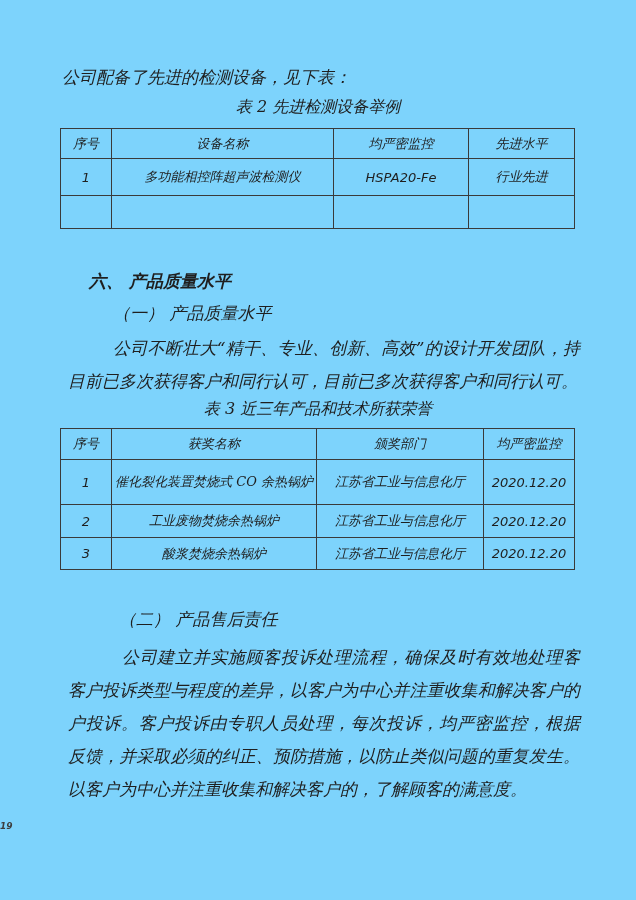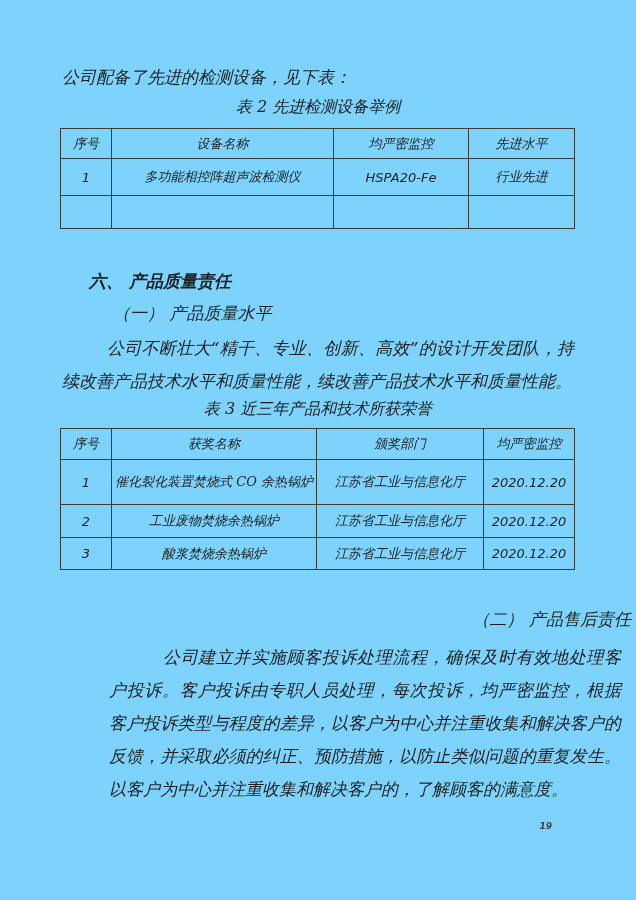--- a/index.html
+++ b/index.html
@@ -54,39 +54,39 @@
     padding-left: 27px;
     font-family: "DejaVu Sans", sans-serif;
     font-weight: bold;
     font-size: 17px; line-height: 26px;
   }
   .sub-title {
     left: 62px;
     font-size: 17px; line-height: 26px;
   }
   .sub-1 { top: 300px; padding-left: 51px; }
-  .sub-2 { top: 606px; padding-left: 57px; text-align: right; }
+  .sub-2 { top: 606px; padding-left: 57px; }
 
-  .para { left: 62px; width: 512px; }
+  .para { left: 68px; width: 512px; }
   .para-1 { top: 332px; }
-  .para-2 { top: 641px; margin-left: 47px; }
+  .para-2 { top: 641px; }
   .line {
     font-size: 17px;
     line-height: 33px;
     text-align: justify;
     text-align-last: justify;
     white-space: nowrap;
   }
   .line.last { text-align-last: left; }
   .ind-45 { padding-left: 45px; }
   .ind-54 { padding-left: 54px; }
 
   .page-num {
     top: 819px; left: 0; width: 552px;
-    text-align: right;
+    text-align: left;
     font-family: "DejaVu Sans", sans-serif;
     font-size: 9px;
     font-weight: bold;
     color: #3d3d3d;
     line-height: 14px;
   }
 </style>
 </head>
 <body>
 
@@ -120,27 +120,27 @@
       </tr>
       <tr style="height:33px">
         <td class="num"></td>
         <td></td>
         <td class="num"></td>
         <td></td>
       </tr>
     </tbody>
   </table>
 
-  <div class="abs heading content-w">六、 产品质量责任</div>
+  <div class="abs heading content-w">六、 产品质量水平</div>
 
   <div class="abs sub-title sub-1 content-w">（一） 产品质量水平</div>
 
   <div class="abs para para-1">
     <div class="line ind-45">公司不断壮大“精干、专业、创新、高效”的设计开发团队，持</div>
-    <div class="line last">续改善产品技术水平和质量性能，续改善产品技术水平和质量性能。</div>
+    <div class="line last">目前已多次获得客户和同行认可，目前已多次获得客户和同行认可。</div>
   </div>
 
   <div class="abs caption caption-2">表 3 近三年产品和技术所获荣誉</div>
 
   <table class="abs doc-table table-2">
     <colgroup>
       <col style="width:51px">
         <col style="width:205px">
         <col style="width:167px">
         <col style="width:91px">
@@ -170,21 +170,21 @@
         <td>江苏省工业与信息化厅</td>
         <td class="num">2020.12.20</td>
       </tr>
     </tbody>
   </table>
 
   <div class="abs sub-title sub-2 content-w">（二） 产品售后责任</div>
 
   <div class="abs para para-2">
     <div class="line ind-54">公司建立并实施顾客投诉处理流程，确保及时有效地处理客</div>
+    <div class="line">客户投诉类型与程度的差异，以客户为中心并注重收集和解决客户的</div>
     <div class="line">户投诉。客户投诉由专职人员处理，每次投诉，均严密监控，根据</div>
-    <div class="line">客户投诉类型与程度的差异，以客户为中心并注重收集和解决客户的</div>
     <div class="line">反馈，并采取必须的纠正、预防措施，以防止类似问题的重复发生。</div>
     <div class="line last">以客户为中心并注重收集和解决客户的，了解顾客的满意度。</div>
   </div>
 
   <div class="abs page-num">19</div>
 
 </div>
 
 </body></html>

